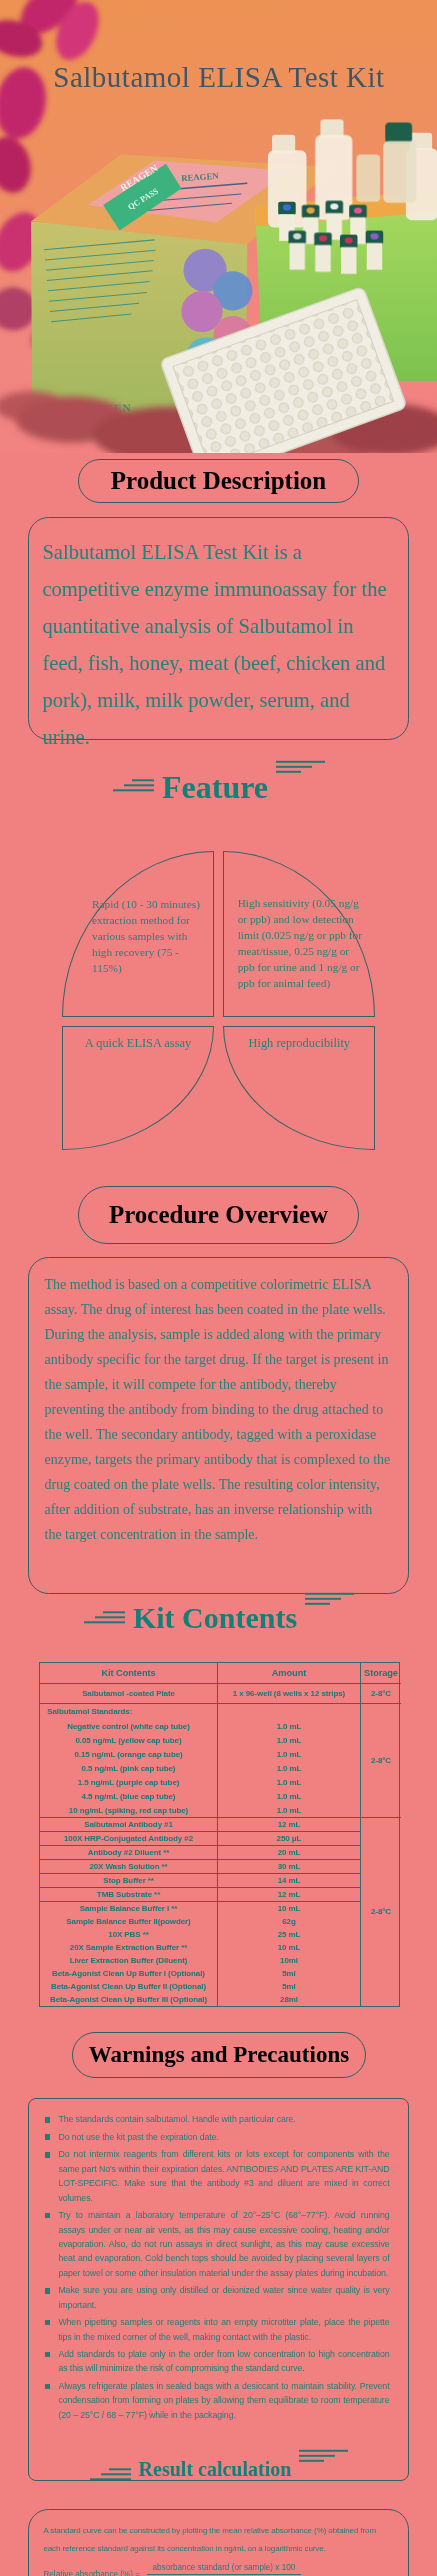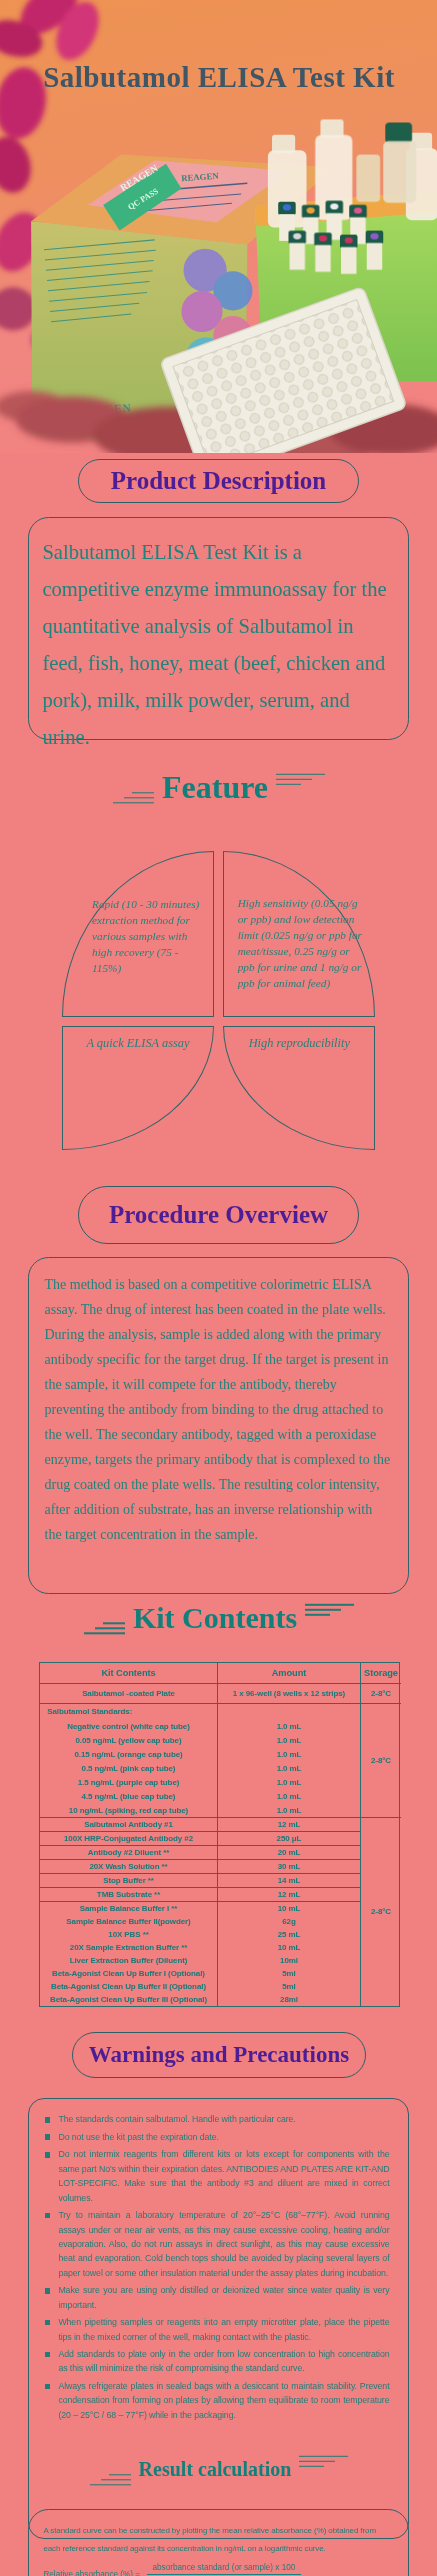--- a/index.html
+++ b/index.html
@@ -6,54 +6,54 @@
   html,body { background:#F18181; }
   #page {
     position:relative; width:438px; height:3166px; margin:0 auto;
     background:#F18181; overflow:hidden;
     font-family:"Liberation Serif","DejaVu Serif",serif;
   }
   
   #hero { position:absolute; left:0; top:0; width:438px; height:453px;
     background:linear-gradient(172deg,#ED9352 0%,#EE8F60 36%,#F18680 66%,#F18181 100%); }
   #hero-title { position:absolute; left:0; top:61px; width:438px; text-align:center;
-    font-size:29px; font-weight:bold; color:#3E5666; letter-spacing:0.5px; }
+    font-size:29px; font-weight:normal; color:#3E5666; letter-spacing:0.5px; }
   
   .pill { position:absolute; display:flex; align-items:center; justify-content:center;
-    border:1.5px solid #2E5F66; border-radius:36px; color:#4c1d95; font-weight:bold; }
+    border:1.5px solid #2E5F66; border-radius:36px; color:#000000; font-weight:bold; }
   #badge-product     { left:78px; top:459px;  width:281px; height:44px;  font-size:25px; }
   #badge-procedure   { left:78px; top:1186px; width:281px; height:58px;  font-size:25px; }
   #badge-warnings    { left:72px; top:2032px; width:294px; height:46px;  font-size:23px; }
   
   .obox { position:absolute; border:1.5px solid #2E6168; border-radius:20.6px; }
   #desc-box { left:28px; top:517px; width:381px; height:223px;
     padding:15.5px 13.4px 0 13.4px; color:#1F837D; font-size:20.6px; line-height:37px; }
   #proc-box { left:28px; top:1257px; width:381px; height:337px;
     padding:14.4px 15.5px 0 15.5px; color:#1F837D; font-size:14px; line-height:25px; }
-  #warn-box { left:28px; top:2098px; width:381px; height:441px; border-radius:16px;
+  #warn-box { left:28px; top:2098px; width:381px; height:383px; border-radius:8px;
     padding:13.4px 18.5px 0 15.5px; font-family:"Liberation Sans","DejaVu Sans",sans-serif; }
   #result-box { left:28px; top:2509px; width:381px; height:232px;
     padding:12.4px 14.4px 0 14.4px; font-family:"Liberation Sans","DejaVu Sans",sans-serif;
     color:#1F7E7A; }
   
   .big-heading { position:absolute; left:0; width:438px; display:flex;
-    align-items:center; justify-content:center; gap:8px; color:#12807A; font-weight:bold; }
+    justify-content:center; gap:8px; color:#12807A; font-weight:bold; }
   #feature-heading { top:769px; font-size:32px; }
   #kit-heading     { top:1601px; font-size:30px; }
   #result-heading  { top:2458px; font-size:20px; }
   .deco { display:flex; flex-direction:column; gap:3.6px; }
   .deco span { display:block; height:1.5px; background:#1D7A74; }
   .deco.left  { align-items:flex-end; transform:translateY(10.3px); }
   .deco.right { align-items:flex-start; transform:translateY(-8.2px); }
   .deco.left span:nth-child(1){width:21.6px}.deco.left span:nth-child(2){width:30px}.deco.left span:nth-child(3){width:41px}
   .deco.right span:nth-child(1){width:49px}.deco.right span:nth-child(2){width:36px}.deco.right span:nth-child(3){width:25px}
   
   #feature-circle { position:absolute; left:62px; top:851px; width:314px; height:299px;
     display:grid; grid-template-columns:152px 152px; grid-template-rows:166px 124px; gap:9.3px; }
-  .quad { border:1.3px solid #2F6468; color:#26817B; font-size:11.3px; line-height:16px;font-style:italic; }
+  .quad { border:1.3px solid #2F6468; color:#26817B; font-size:11.3px; line-height:16px; }
   .quad.tl { border-radius:100% 0 0 0; padding:44px 4.1px 0 29px; }
   .quad.tr { border-radius:0 100% 0 0; padding:43px 6.2px 0 13.4px; }
   .quad.bl { border-radius:0 0 0 100%; padding-top:8.2px; text-align:center; font-size:12.4px; }
   .quad.br { border-radius:0 0 100% 0; padding-top:8.2px; text-align:center; font-size:12.4px; }
   
   #kit-table { position:absolute; left:39px; top:1662px; width:361px;
     display:grid; grid-template-columns:178px 143px 40px;
     grid-template-rows:20.6px 20.6px 15.5px repeat(7,14px) repeat(6,14px) repeat(8,13px);
     border:1px solid #2A6F6F; font-family:"Liberation Sans","DejaVu Sans",sans-serif;
     color:#17797A; font-size:8px; font-weight:bold; letter-spacing:-0.1px; }

